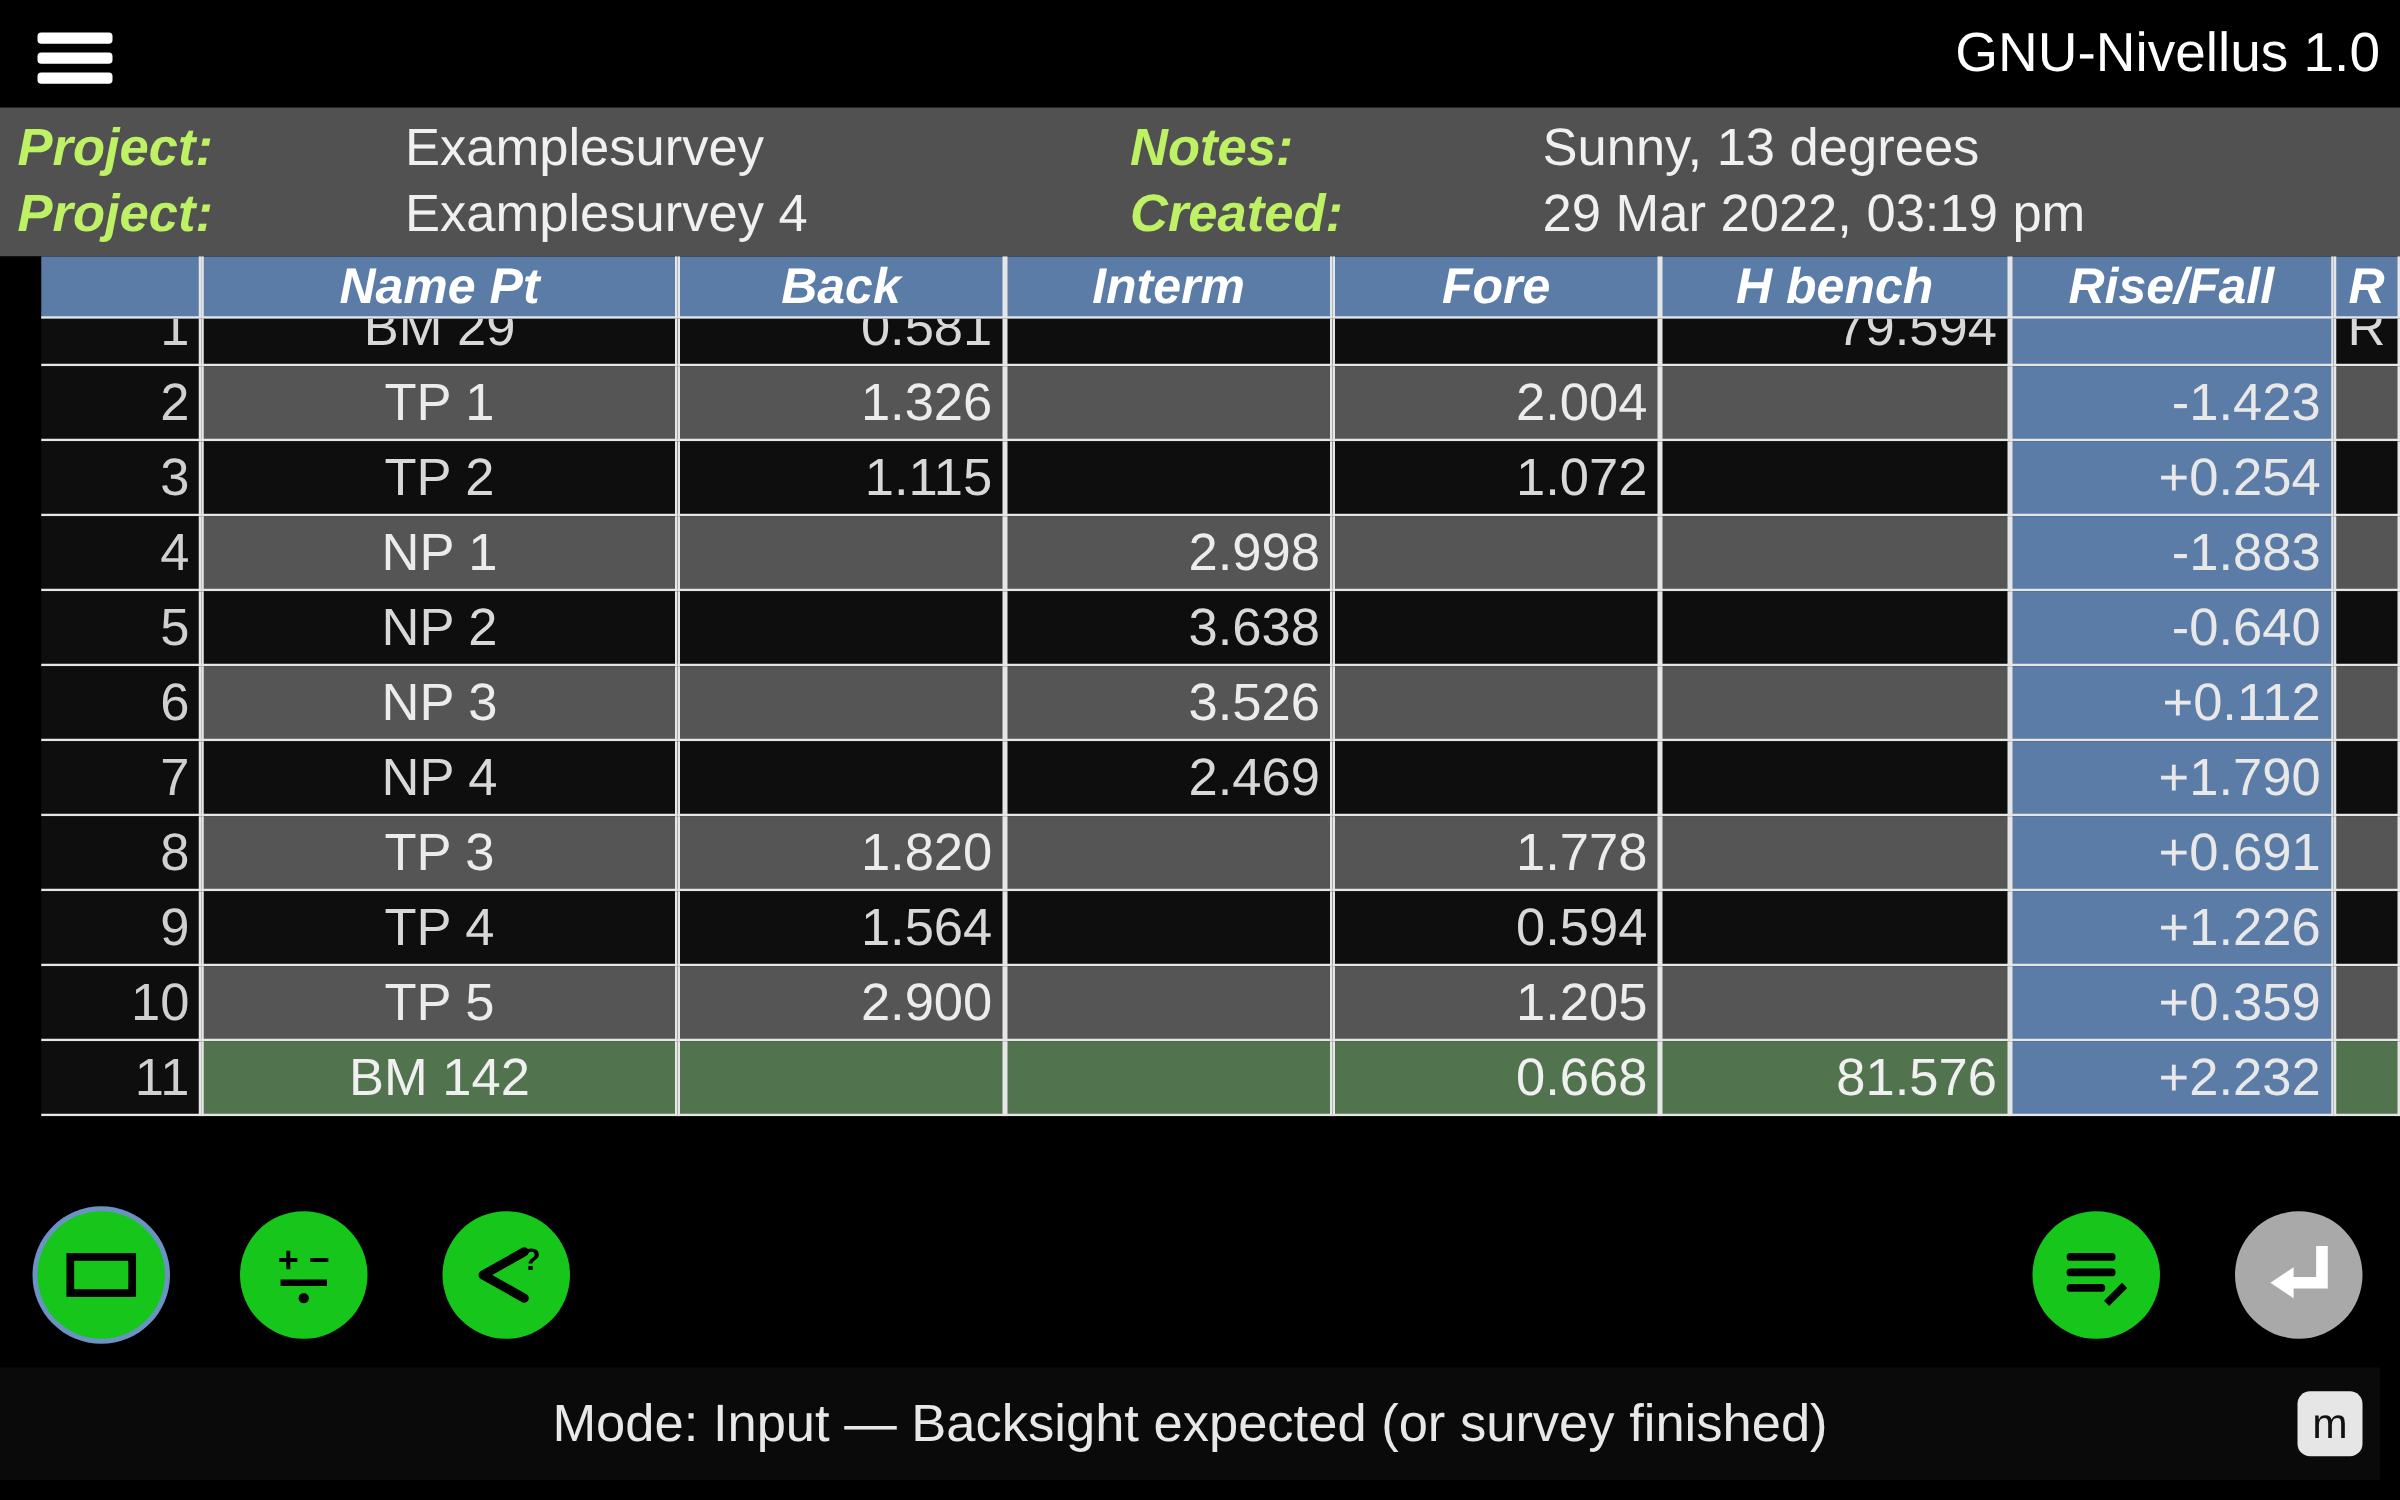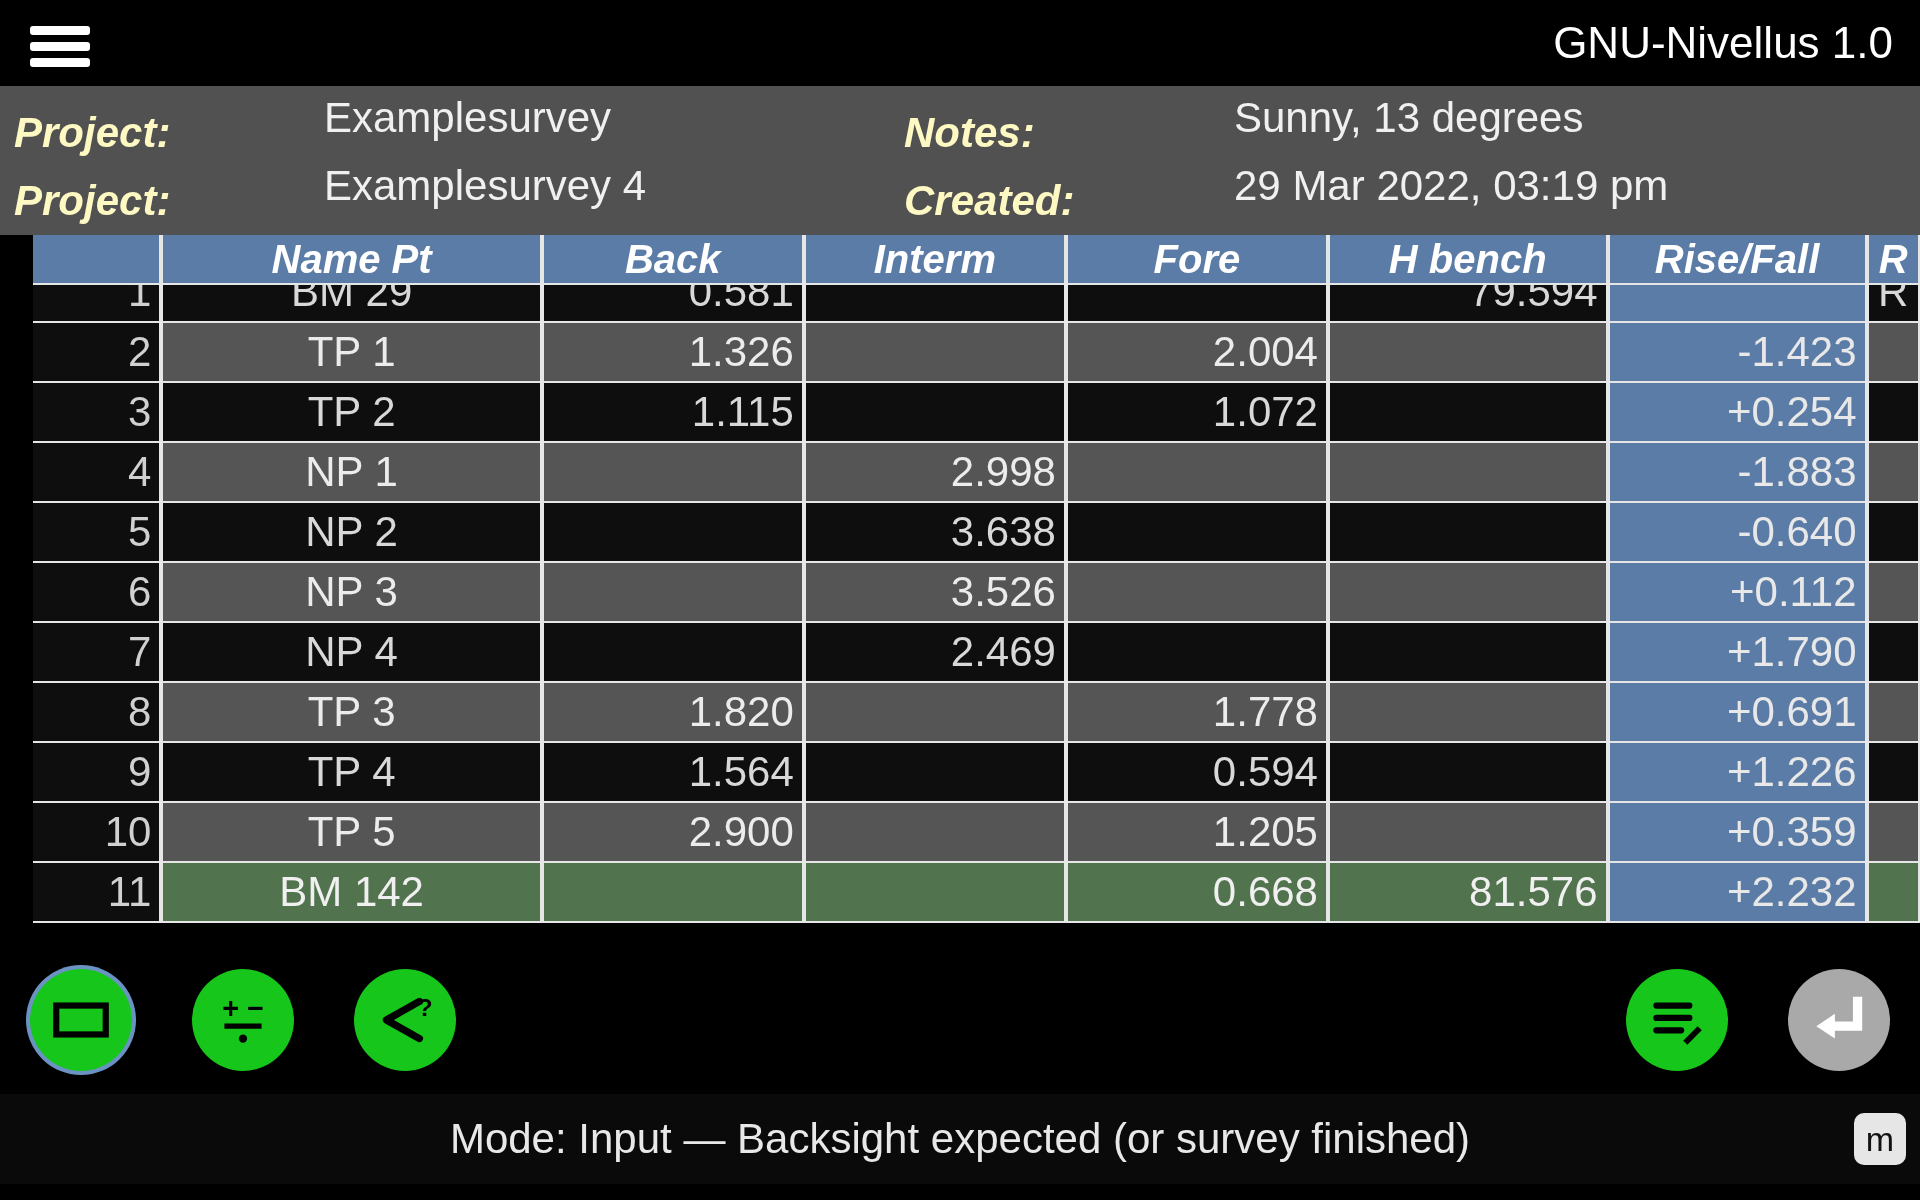--- a/index.html
+++ b/index.html
@@ -13,40 +13,40 @@
   }
   body { transform-origin: top left; }
 
   
   .topbar {
     height: 86px;
     background: #000;
     display: flex;
     align-items: center;
     justify-content: space-between;
-    padding: 0 27px 0 30px;
+    padding: 0 16px 0 30px;
   }
   .hamburger {
     width: 60px; height: 48px; cursor: pointer;
   }
   .hamburger div {
     background: #fff; height: 9px; border-radius: 3px; margin: 7px 0;
   }
   .app-title { font-size: 44px; color: #fff; }
 
   
   .info {
     background: #515151;
     display: grid;
     grid-template-columns: 310px 580px 330px 1fr;
     padding: 6px 14px 8px 14px;
     font-size: 42px;
     line-height: 1.25;
   }
-  .info .label { font-style: italic; font-weight: bold; color: #fef9c3; margin-top: 15px; }
+  .info .label { font-style: italic; font-weight: bold; color: #bef264; }
   .info .value { color: #f0f0f0; }
 
   
   .table-wrap { overflow: hidden; }
   table {
     border-collapse: separate;
     border-spacing: 0;
     width: 100%;
     table-layout: fixed;
     padding-left: 33px;
@@ -116,21 +116,21 @@
     cursor:pointer;
   }
   .circle-btn.green { background:#17c61a; }
   .circle-btn.gray  { background:#a9a9a9; }
   .circle-btn.outline { box-shadow: 0 0 0 4px #6a93c4; }
   .toolbar .spacer { flex:1; }
   .circle-btn svg { width:66px; height:66px; }
 
   
   .status {
-    position:absolute; bottom:16px; left:0; right:0;
+    position:absolute; bottom:16px; left:0; right:16px;
     height:90px;
     background:#0a0a0a;
     display:flex; align-items:center; justify-content:center;
     font-size:42px; color:#e8e8e8;
   }
   .unit-box {
     position:absolute; right:14px;
     width:52px; height:52px; border-radius:10px;
     background:#e6e6e6; color:#111;
     display:flex; align-items:center; justify-content:center;

